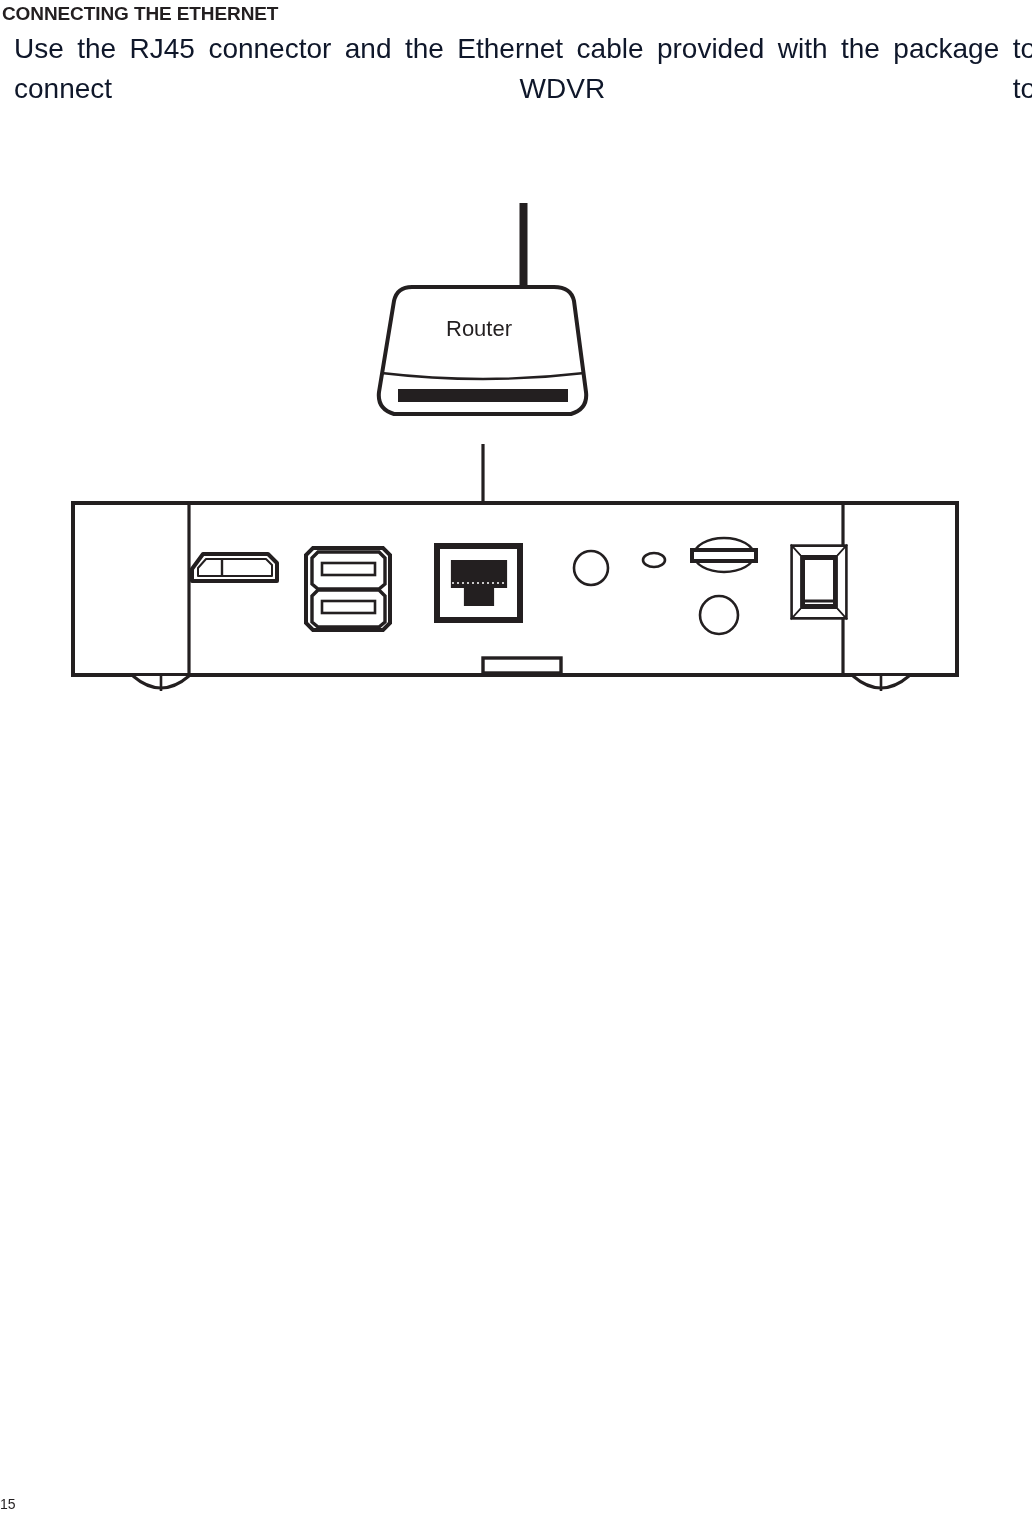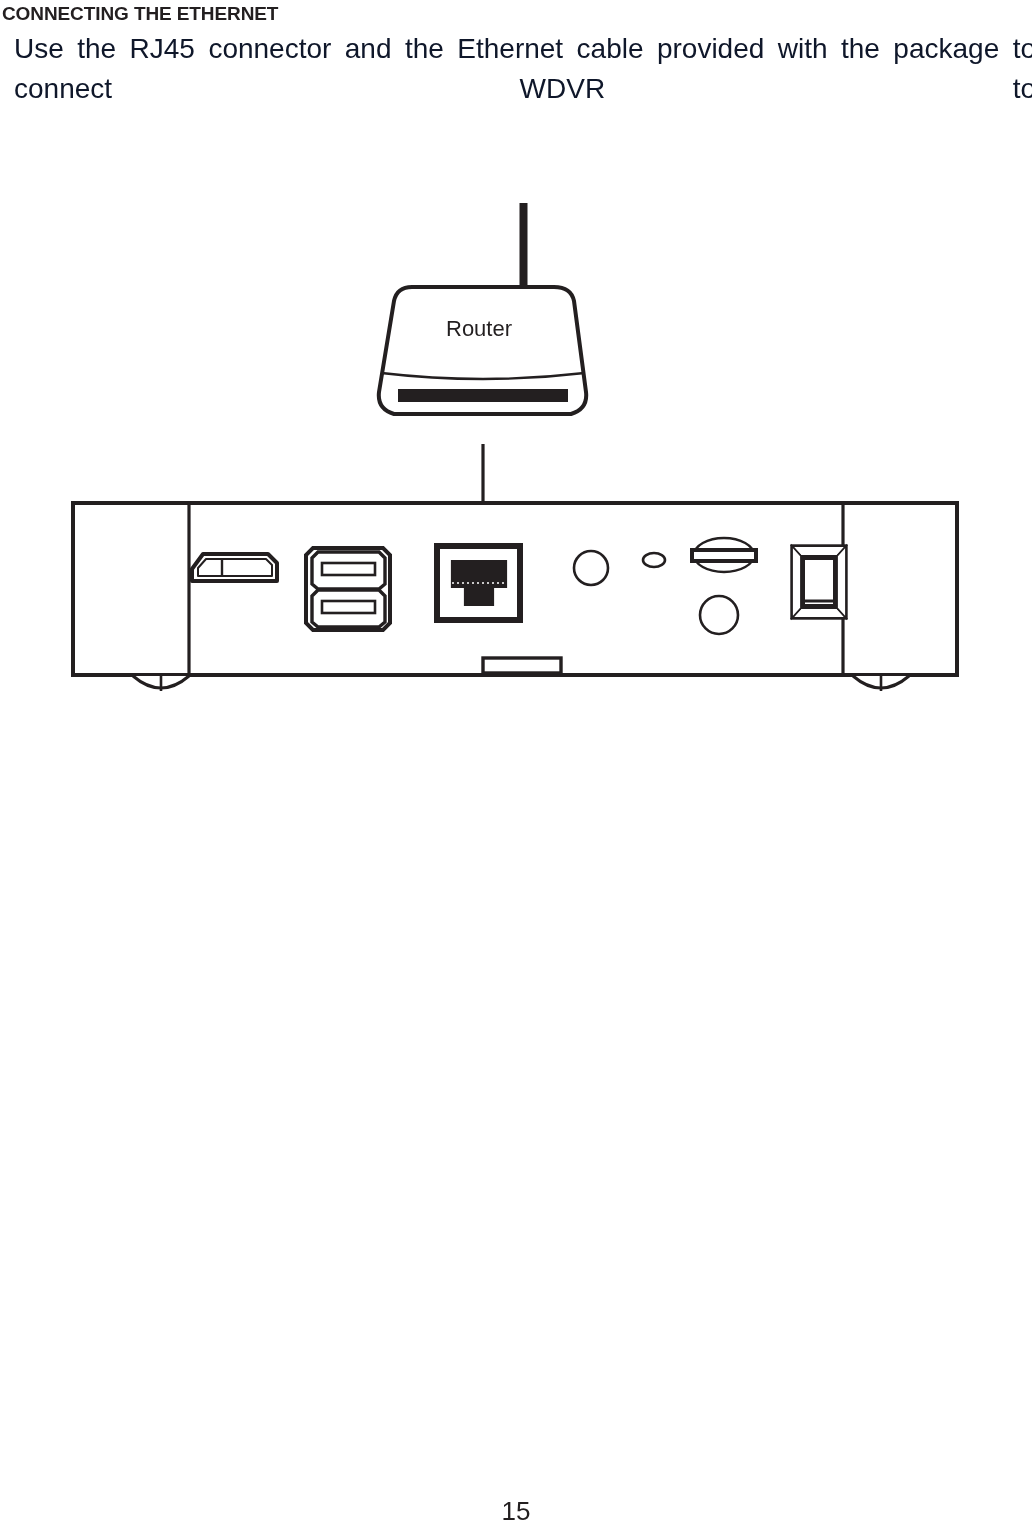--- a/index.html
+++ b/index.html
@@ -47,22 +47,21 @@
     text-align: justify;
     text-align-last: justify;
   }
 
   
   #page-number {
     position: absolute;
     left: 0;
     top: 1496px;
     width: 1032px;
-    text-align: center;
-    font-size: 26px;
+    font-size: 14px;
     color: #231f20;
   }
 
   
   #figure {
     position: absolute;
     left: 0;
     top: 0;
     width: 824px;
     height: 760px;

